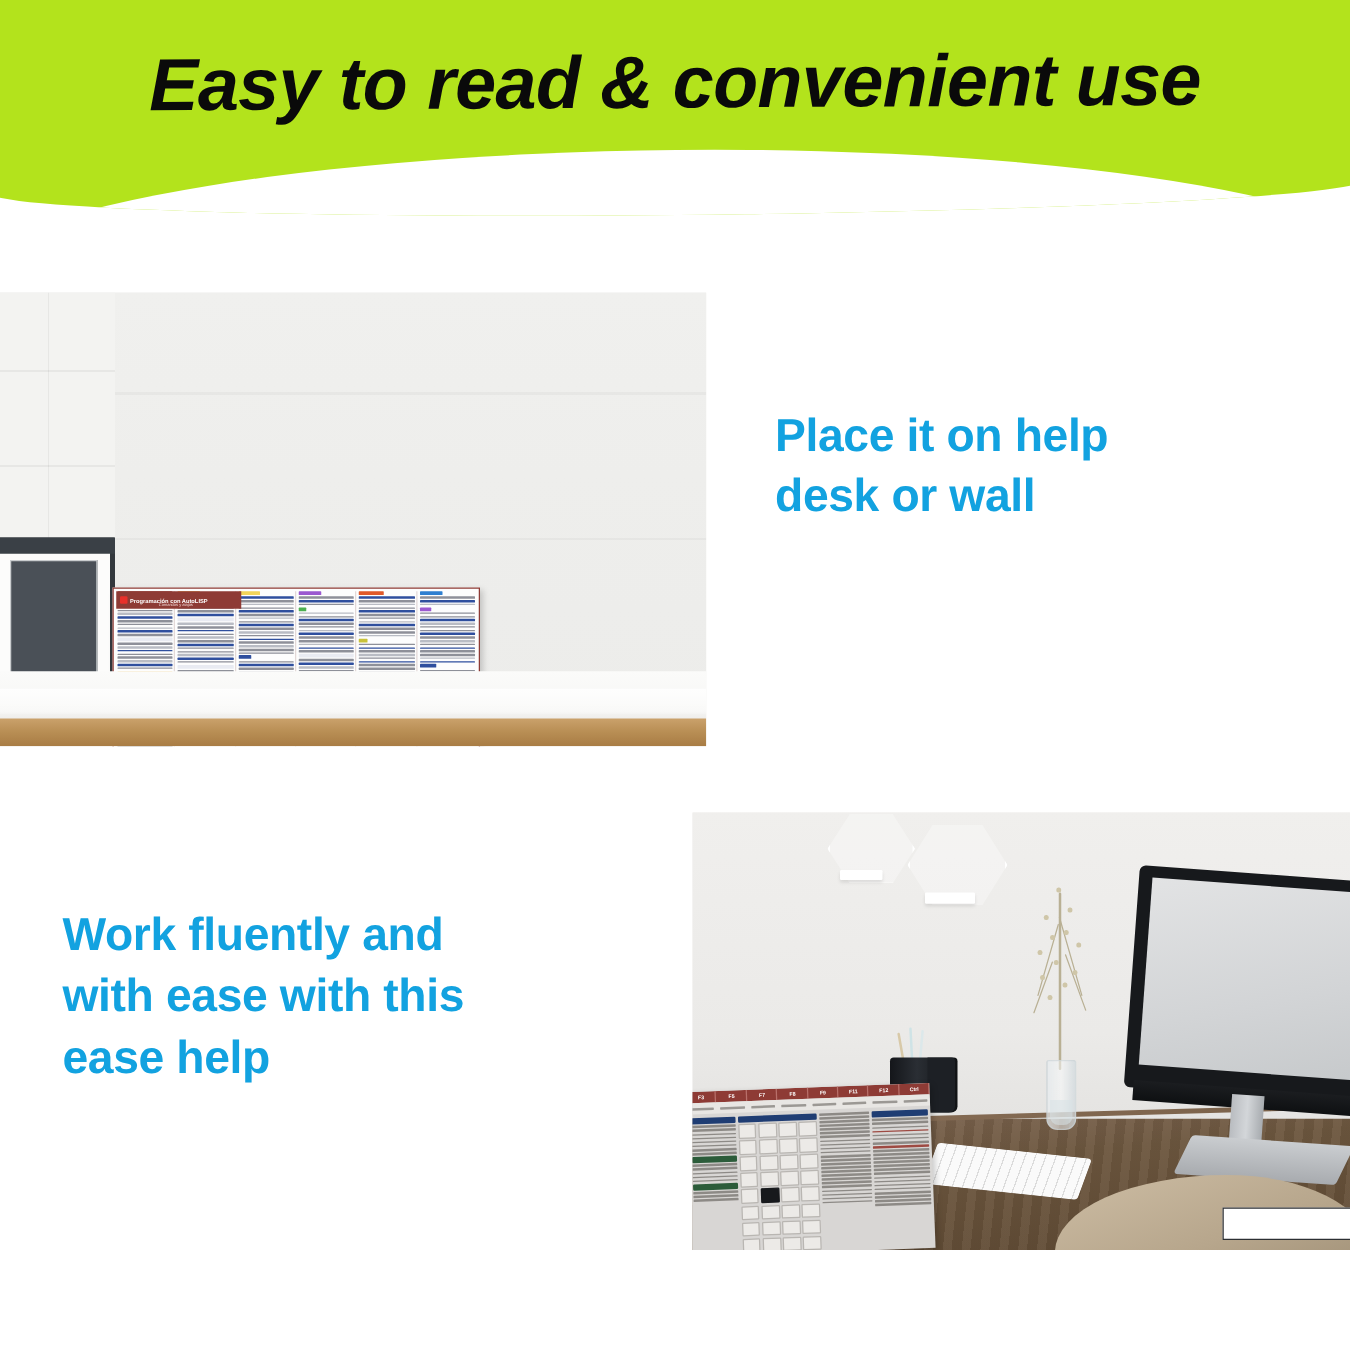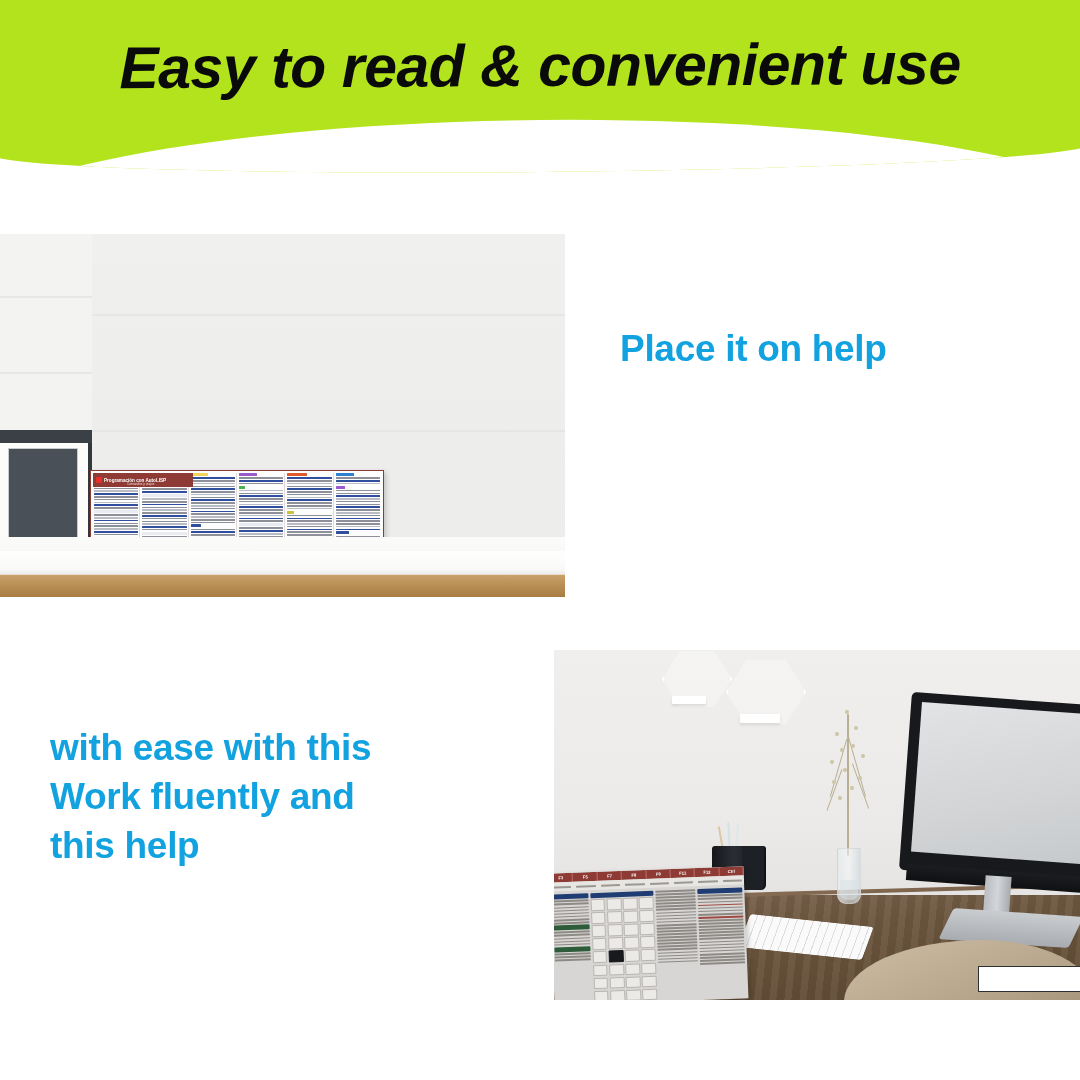--- a/index.html
+++ b/index.html
@@ -462,26 +462,27 @@
       
     </div>
 
     <div class="p1-desk"></div>
     <div class="p1-deskgloss"></div>
 
   </div>
 
   <div class="txt1">
     <div>Place it on help</div>
+    <div>desk or wall</div>
   </div>
 
   <div class="txt2">
+    <div>Work fluently and</div>
     <div>with ease with this</div>
-    <div>Work fluently and</div>
-    <div>this help</div>
+    <div>ease help</div>
   </div>
 
   <div class="photo2">
     <div class="p2-wall"></div>
     <div class="p2-desk"></div>
     <div class="p2-deskedge"></div>
 
     <div class="hex hex1"></div>
     <div class="hexshelf" style="left:118px;top:46px;width:34px;height:8px;"></div>
     <div class="hex hex2"></div>

